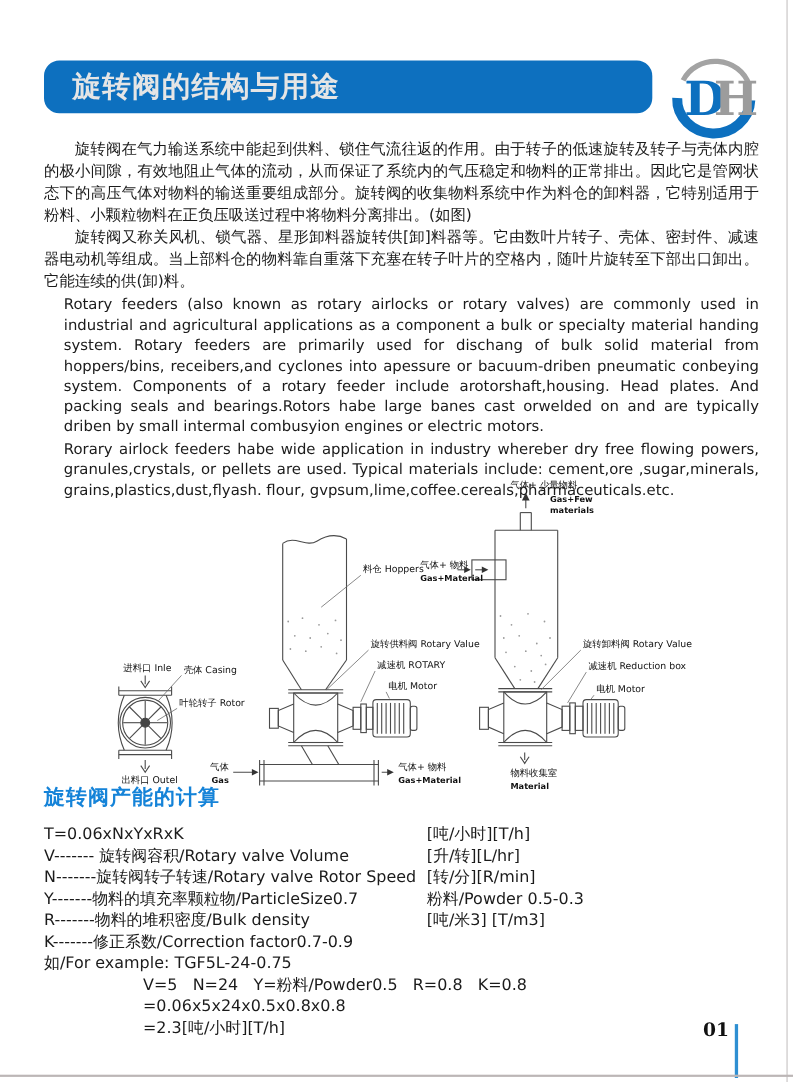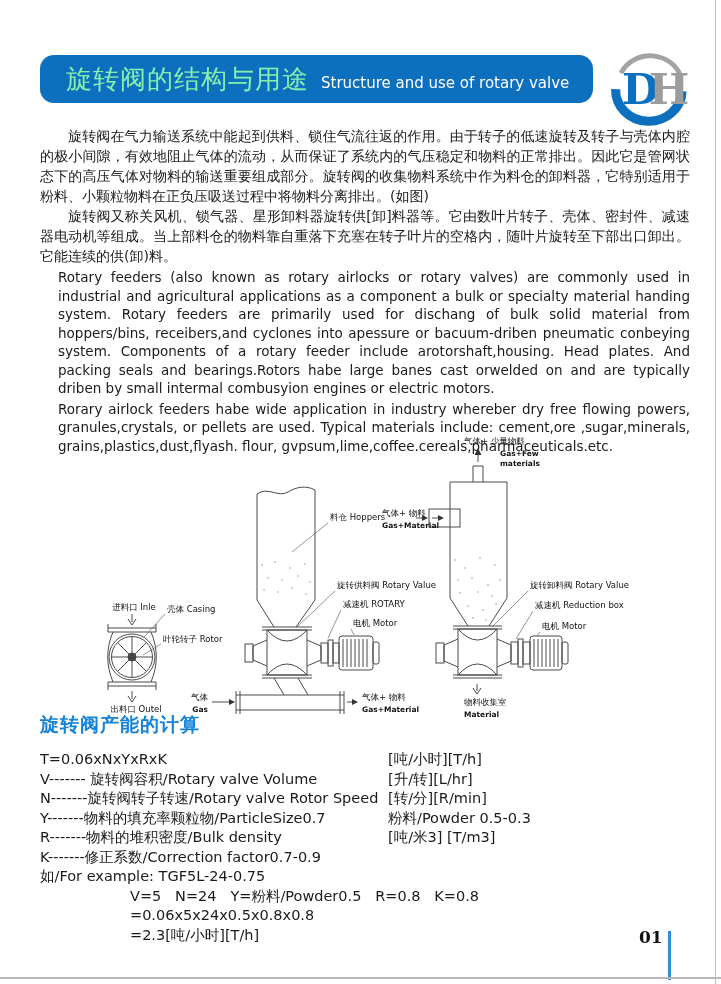--- a/index.html
+++ b/index.html
@@ -7,21 +7,21 @@
     position:relative;width:721px;height:984px;background:#ffffff;
     font-family:"DejaVu Sans","Liberation Sans",sans-serif;color:#1b1b1b;
     overflow:hidden;margin:0 auto;
   }
   
   .banner{
     position:absolute;left:40px;top:55px;width:553px;height:48px;
     background:#0d70bf;border-radius:14px;display:flex;align-items:center;
     padding-left:26px;box-sizing:border-box;
   }
-  .banner-zh{color:#86efac;font-size:26px;font-weight:normal;letter-spacing:1px;line-height:1;}
+  .banner-zh{color:#e5e5e5;font-size:26px;font-weight:bold;letter-spacing:1px;line-height:1;}
   .banner-en{color:#fff;font-size:15px;margin-left:12px;margin-top:8px;line-height:1;}
   .logo{position:absolute;left:606px;top:44px;width:90px;height:86px;}
   .logo text{font-family:"DejaVu Serif","Liberation Serif",serif;font-weight:bold;font-size:40px;}
 
   
   .zh-block{position:absolute;left:40px;top:126px;width:650px;font-size:14px;line-height:20px;text-align:justify;}
   .zh-block p{margin:0;text-indent:2em;}
   .en-block{position:absolute;left:40px;top:268px;width:650px;font-size:13.5px;line-height:18.5px;text-align:justify;}
   .en-block p{margin:0 0 2px 18px;}
 
@@ -53,21 +53,20 @@
   .edge-right{position:absolute;left:715px;top:0;width:1px;height:984px;background:#c6c2c2;}
   .edge-bottom{position:absolute;left:0;top:977px;width:721px;height:2px;background:#bcb6b6;}
 </style>
 </head>
 <body>
 
 <div class="page">
 
   <div class="banner">
     <span class="banner-zh">旋转阀的结构与用途</span>
-    <span class="banner-en">Structure and use of rotary valve</span>
   </div>
 
   <svg class="logo" viewBox="0 0 84 80">
     <path d="M 14,27 A 30,28 0 0 1 70,31" fill="none" stroke="#a3a3a3" stroke-width="4.5"></path>
     <path d="M 9,42 A 31,29 0 0 0 71,44" fill="none" stroke="#0d70bf" stroke-width="8.5"></path>
     <text x="15" y="56" fill="#0d70bf">D</text>
     <text x="40" y="56" fill="#9c9c9c">H</text>
   </svg>
 
   <div class="zh-block">

